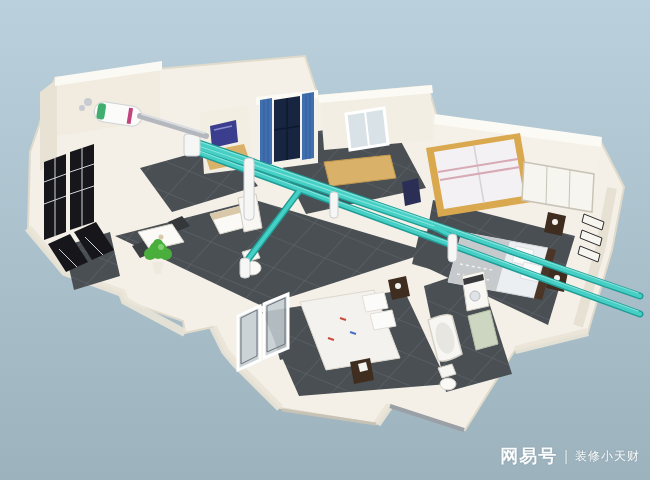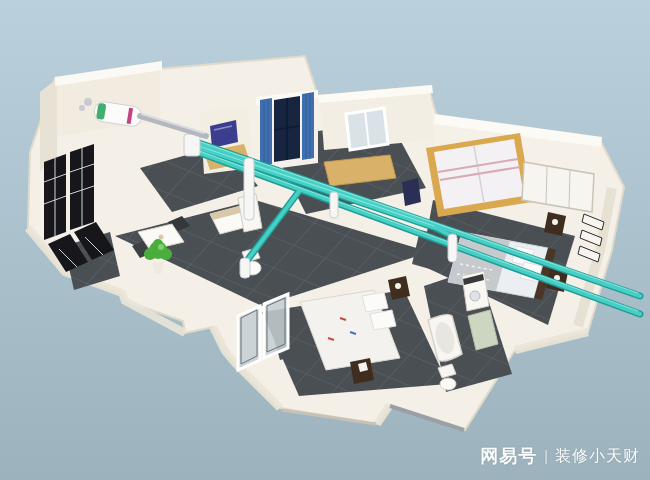--- a/index.html
+++ b/index.html
@@ -2,21 +2,21 @@
 <html><head>
 <meta charset="utf-8">
 <style>
   html,body{margin:0;padding:0;background:#8fa5b0;}
   #stage{position:relative;width:650px;height:480px;overflow:hidden;font-family:"Liberation Sans",sans-serif;}
   #stage svg{position:absolute;left:0;top:0;}
   .watermark{position:absolute;right:10px;bottom:12px;display:flex;align-items:center;gap:7px;
     color:#ffffff;opacity:.95;text-shadow:0 0 2px rgba(40,60,70,.25);}
   .wm-brand{font-size:18px;font-weight:800;letter-spacing:1px;}
   .wm-sep{font-size:14px;opacity:.75;font-weight:400;}
-  .wm-author{font-size:16px;font-weight:500;letter-spacing:1px;}
+  .wm-author{font-size:12px;font-weight:500;letter-spacing:1px;}
 </style>
 </head>
 <body>
 
 <div id="stage">
 <svg width="650" height="480" viewBox="0 0 650 480">
   <defs>
     <linearGradient id="bg" x1="0" y1="0" x2="0" y2="1">
       <stop offset="0" stop-color="#bad0dc"></stop>
       <stop offset="1" stop-color="#9cb2bd"></stop>

